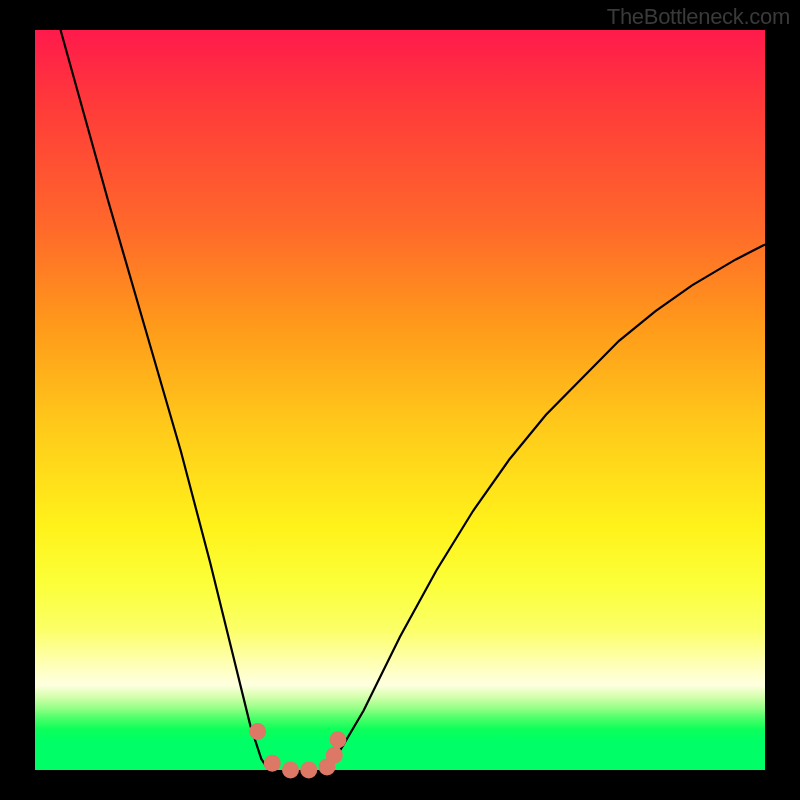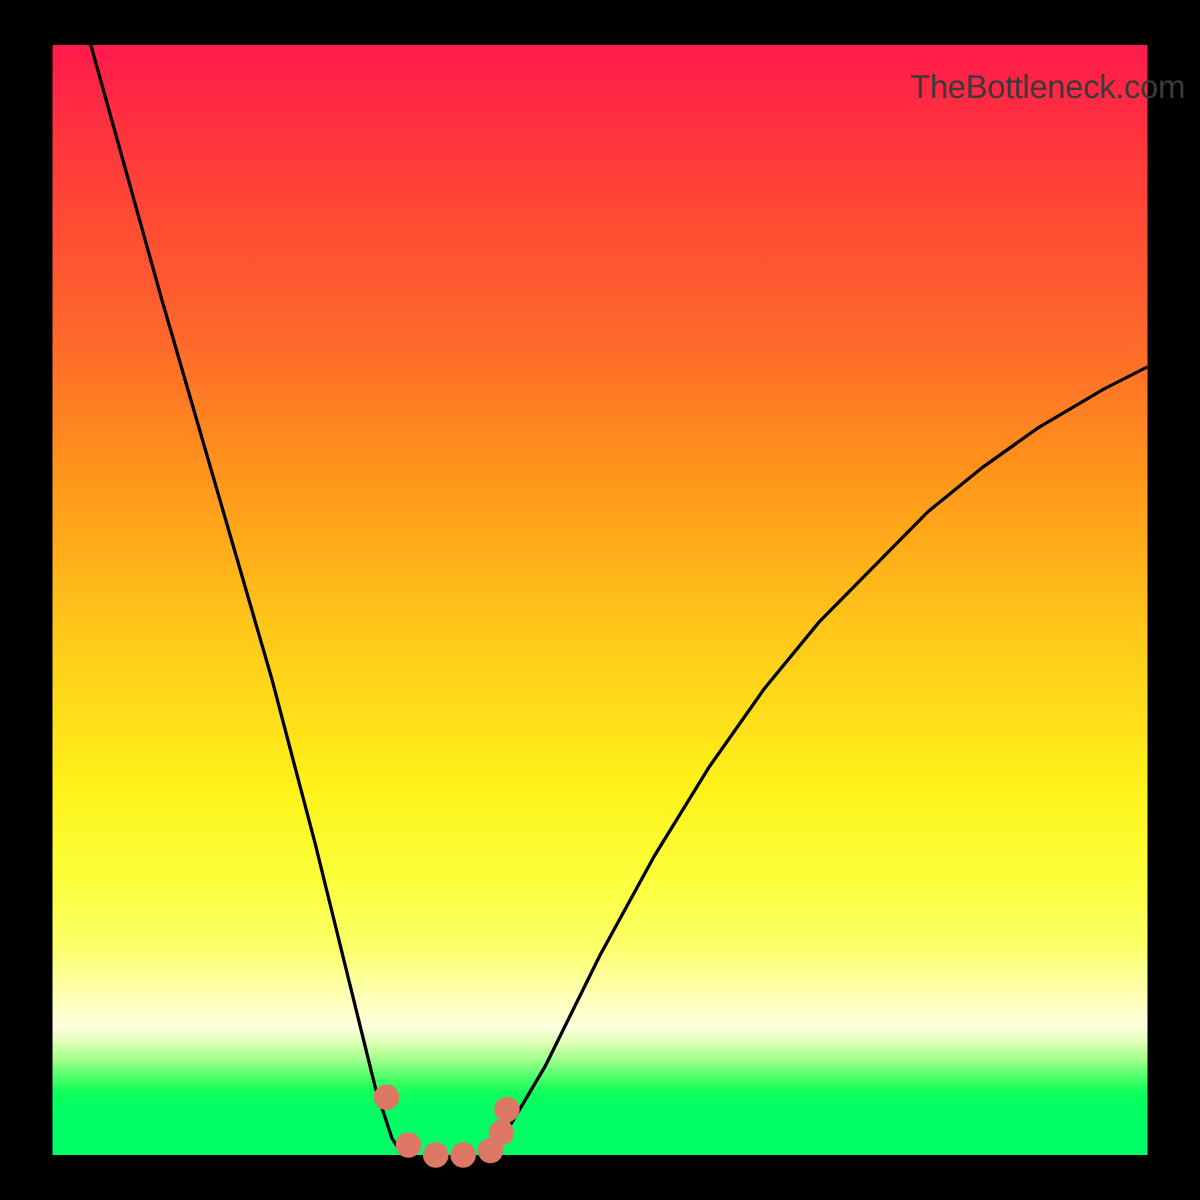--- a/index.html
+++ b/index.html
@@ -13,21 +13,20 @@
   }
   .watermark {
     position: absolute;
     top: 4px;
     right: 10px;
     color: #3a3a3a;
     font-size: 22px;
     font-weight: normal;
     z-index: 10;
     letter-spacing: -0.3px;
-    margin-top: 41px;
   }
   .plot-area {
     position: absolute;
     left: 35px;
     top: 30px;
     width: 730px;
     height: 740px;
     background: linear-gradient(to bottom,
       #ff1a4c 0%,
       #ff3a3a 10%,

